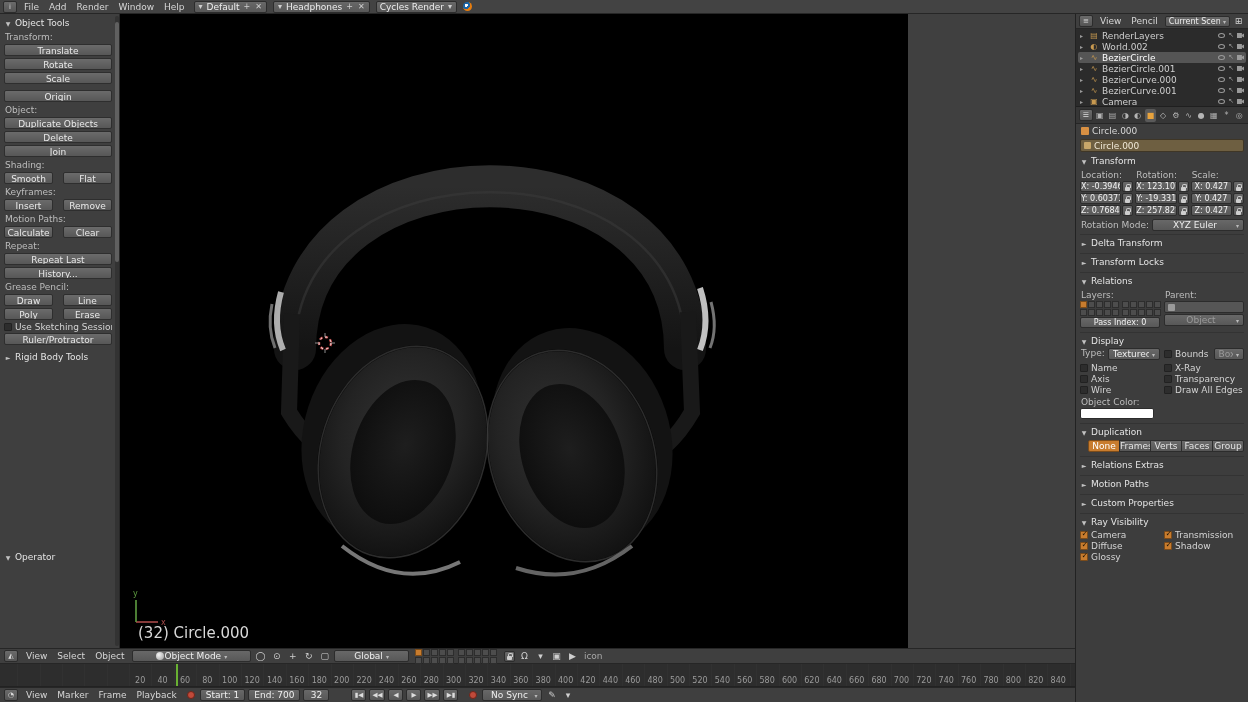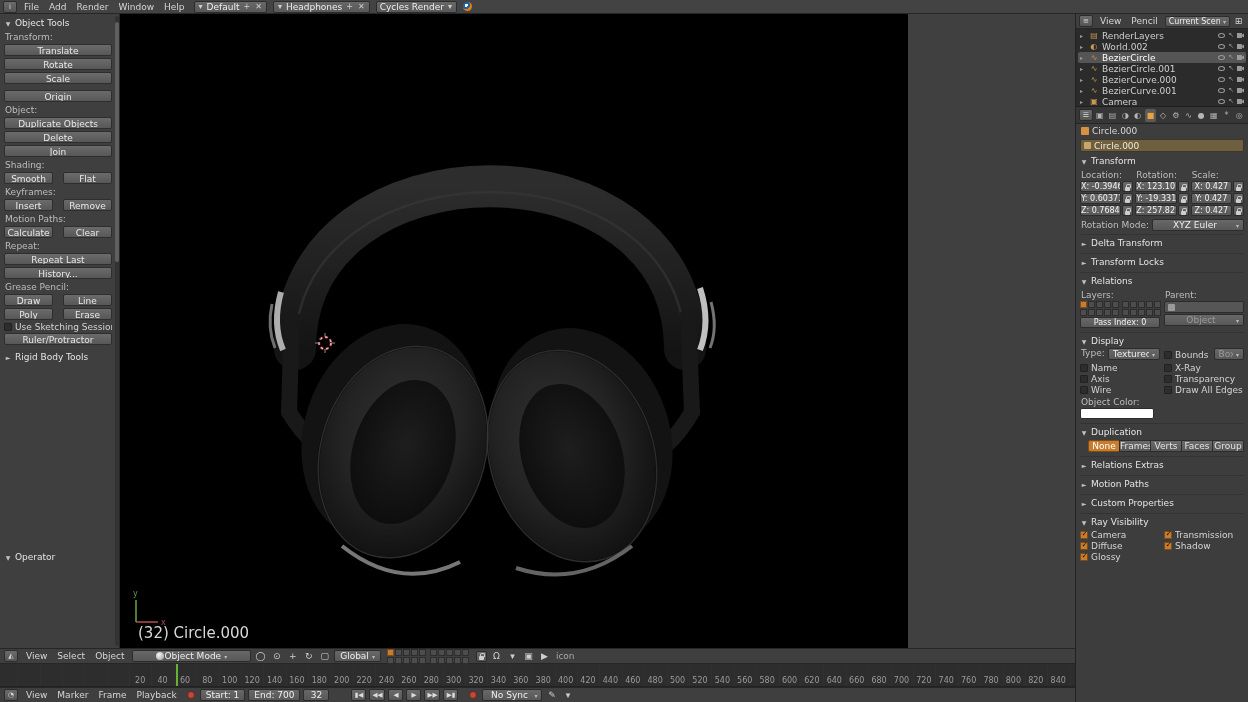--- a/index.html
+++ b/index.html
@@ -347,21 +347,21 @@
     <div class="dd" style="padding:0 23px">
       <span class="modeicon"></span>
       <span>Object Mode</span>
       <span class="dda">▾</span>
     </div>
     <span class="hicon">◯</span>
     <span class="hicon">⊙</span>
     <span class="hicon">+</span>
     <span class="hicon">↻</span>
     <span class="hicon">▢</span>
-    <div class="dd" style="padding:0 5px">
+    <div class="dd" style="padding:0 19px">
       <span>Global</span>
       <span class="dda">▾</span>
     </div>
     <div class="layers">
       <div class="lgrid">
           <i class="on"></i>
           <i></i>
           <i></i>
           <i></i>
           <i></i>
@@ -771,21 +771,21 @@
           <span>Display</span>
         </div>
         <div class="cols2">
           <div style="display:flex;align-items:flex-start">
             <span class="lbl inline">Type:</span>
             <div class="dd" style="flex:1">
               <span class="ddv">Textured</span>
               <span class="dda">▾</span>
             </div>
           </div>
-          <div style="display:flex;align-items:flex-end;gap:5px">
+          <div style="display:flex;align-items:center;gap:5px">
             <div class="chk">
               <span class="box"></span>
               <span>Bounds</span>
             </div>
             <div class="dd dim" style="flex:1">
               <span class="ddv">Box</span>
               <span class="dda">▾</span>
             </div>
           </div>
         </div>

